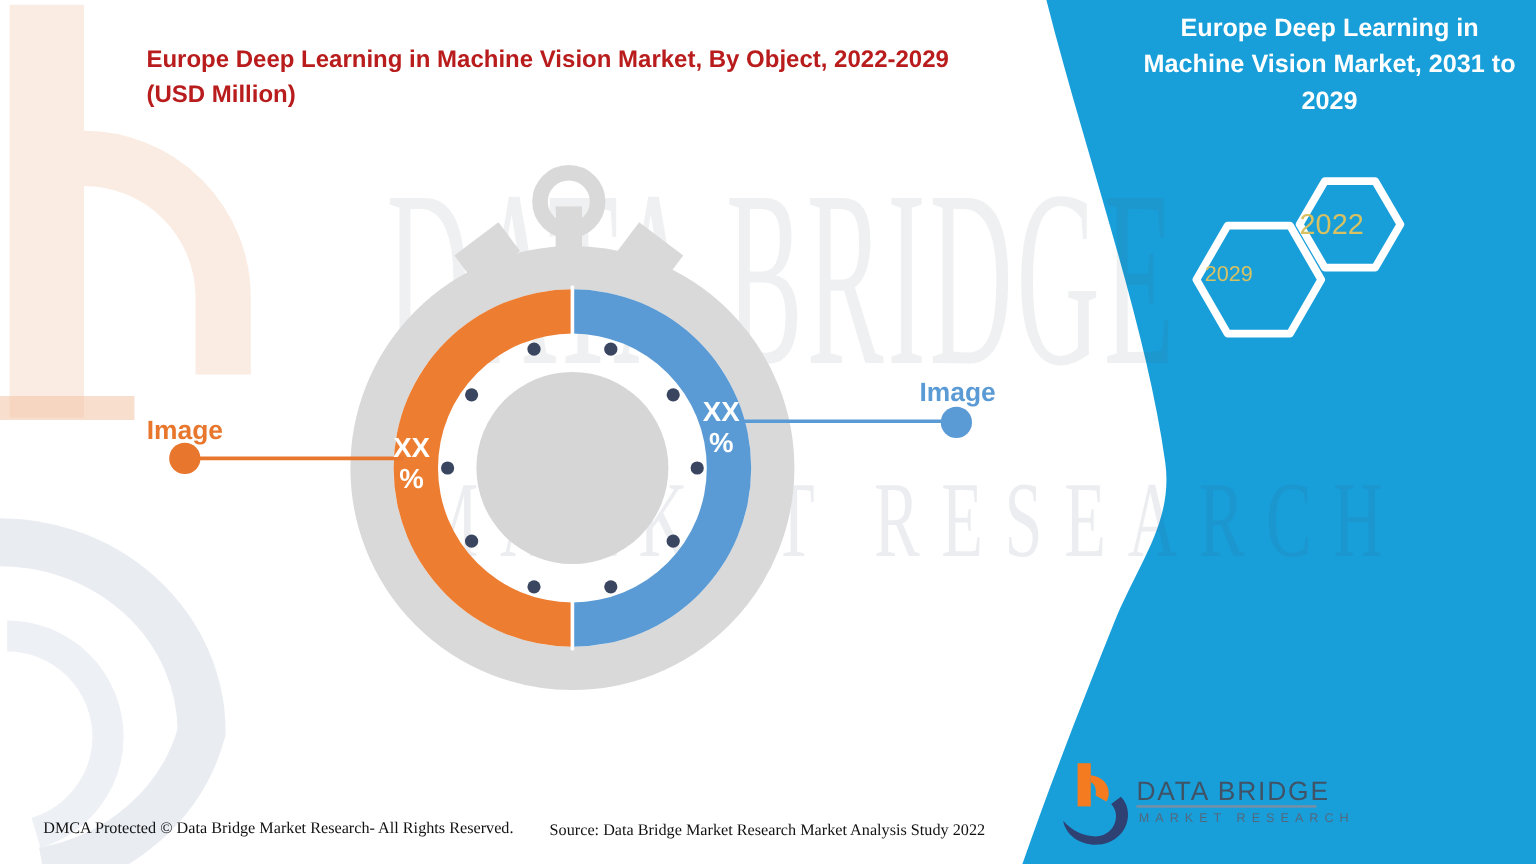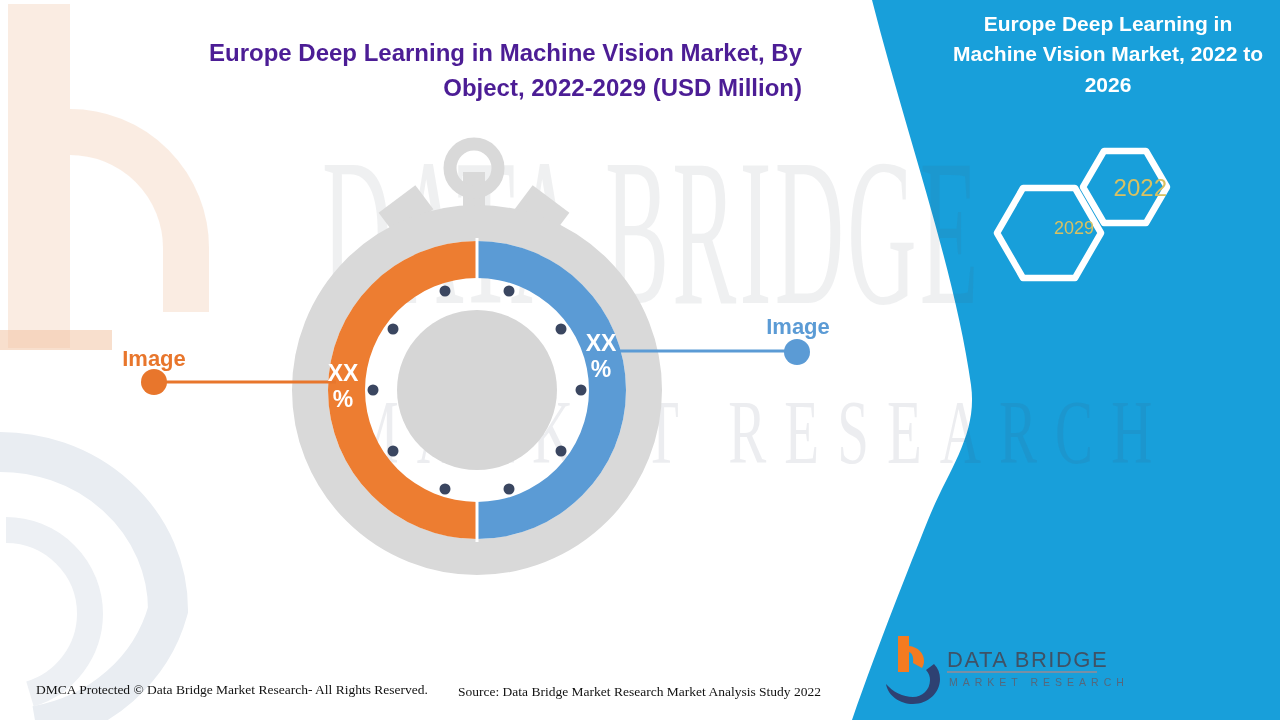--- a/index.html
+++ b/index.html
@@ -1,27 +1,27 @@
 <!DOCTYPE html>
 <html><head>
 <meta charset="utf-8">
 <style>
   html,body{margin:0;padding:0;background:#fff;}
   .stage{position:relative;width:1280px;height:720px;background:#ffffff;overflow:hidden;
          font-family:"Liberation Sans",sans-serif;}
   .abs{position:absolute;}
   svg{display:block;}
 
-  .main-title{left:122px;top:36px;width:680px;text-align:right;
-    font-size:24px;line-height:1.45;font-weight:600;color:#4c1d95;}
+  .main-title{left:122px;top:36px;width:680px;text-align:left;
+    font-size:20px;line-height:1.45;font-weight:600;color:#b91c1c;}
   .panel-title{left:942px;top:9px;width:332px;text-align:center;
     font-size:21px;line-height:1.45;font-weight:600;color:#ffffff;}
   .brand-gold{left:994px;top:311px;width:264px;text-align:center;
     font-size:21px;line-height:1.5;font-weight:600;color:#E5CF74;letter-spacing:.5px;}
-  .year{color:#D8C162;text-align:right;font-weight:500;}
+  .year{color:#D8C162;text-align:left;font-weight:500;}
   .year-2029{left:1004px;top:218px;width:90px;font-size:18px;}
   .year-2022{left:1083px;top:174px;width:84px;font-size:24px;}
 
   .wm1{left:322px;top:112px;font-family:"Liberation Serif",serif;font-size:120px;
     letter-spacing:4px;color:rgba(80,88,104,0.09);white-space:nowrap;
     transform:scale(0.8,1.75);transform-origin:left top;}
   .wm2{left:348px;top:382px;font-family:"Liberation Serif",serif;font-size:60px;
     letter-spacing:19px;color:rgba(70,82,104,0.10);white-space:nowrap;
     transform:scale(0.95,1.5);transform-origin:left top;}
 
@@ -101,21 +101,21 @@
       <circle cx="797" cy="352" r="13" fill="#5B9BD5"></circle>
     </g>
 
     <g fill="none" stroke="#ffffff" stroke-width="6.5" stroke-linejoin="round">
       <polygon points="997,233 1023,188 1075,188 1101,233 1075,278 1023,278"></polygon>
       <polygon points="1083,187 1104,151 1146,151 1167,187 1146,223 1104,223"></polygon>
     </g>
   </svg>
 
   <div class="abs main-title">Europe Deep Learning in Machine Vision Market, By Object, 2022-2029 (USD Million)</div>
-  <div class="abs panel-title">Europe Deep Learning in Machine Vision Market, 2022 to 2026</div>
+  <div class="abs panel-title">Europe Deep Learning in Machine Vision Market, 2031 to 2029</div>
   <div class="abs year year-2029">2029</div>
   <div class="abs year year-2022">2022</div>
 
   <div class="abs callout-label video-label">Image</div>
   <div class="abs callout-label image-label">Image</div>
   <div class="abs pct pct-left">
     <span>XX</span><br>
     <span>%</span>
   </div>
   <div class="abs pct pct-right">

